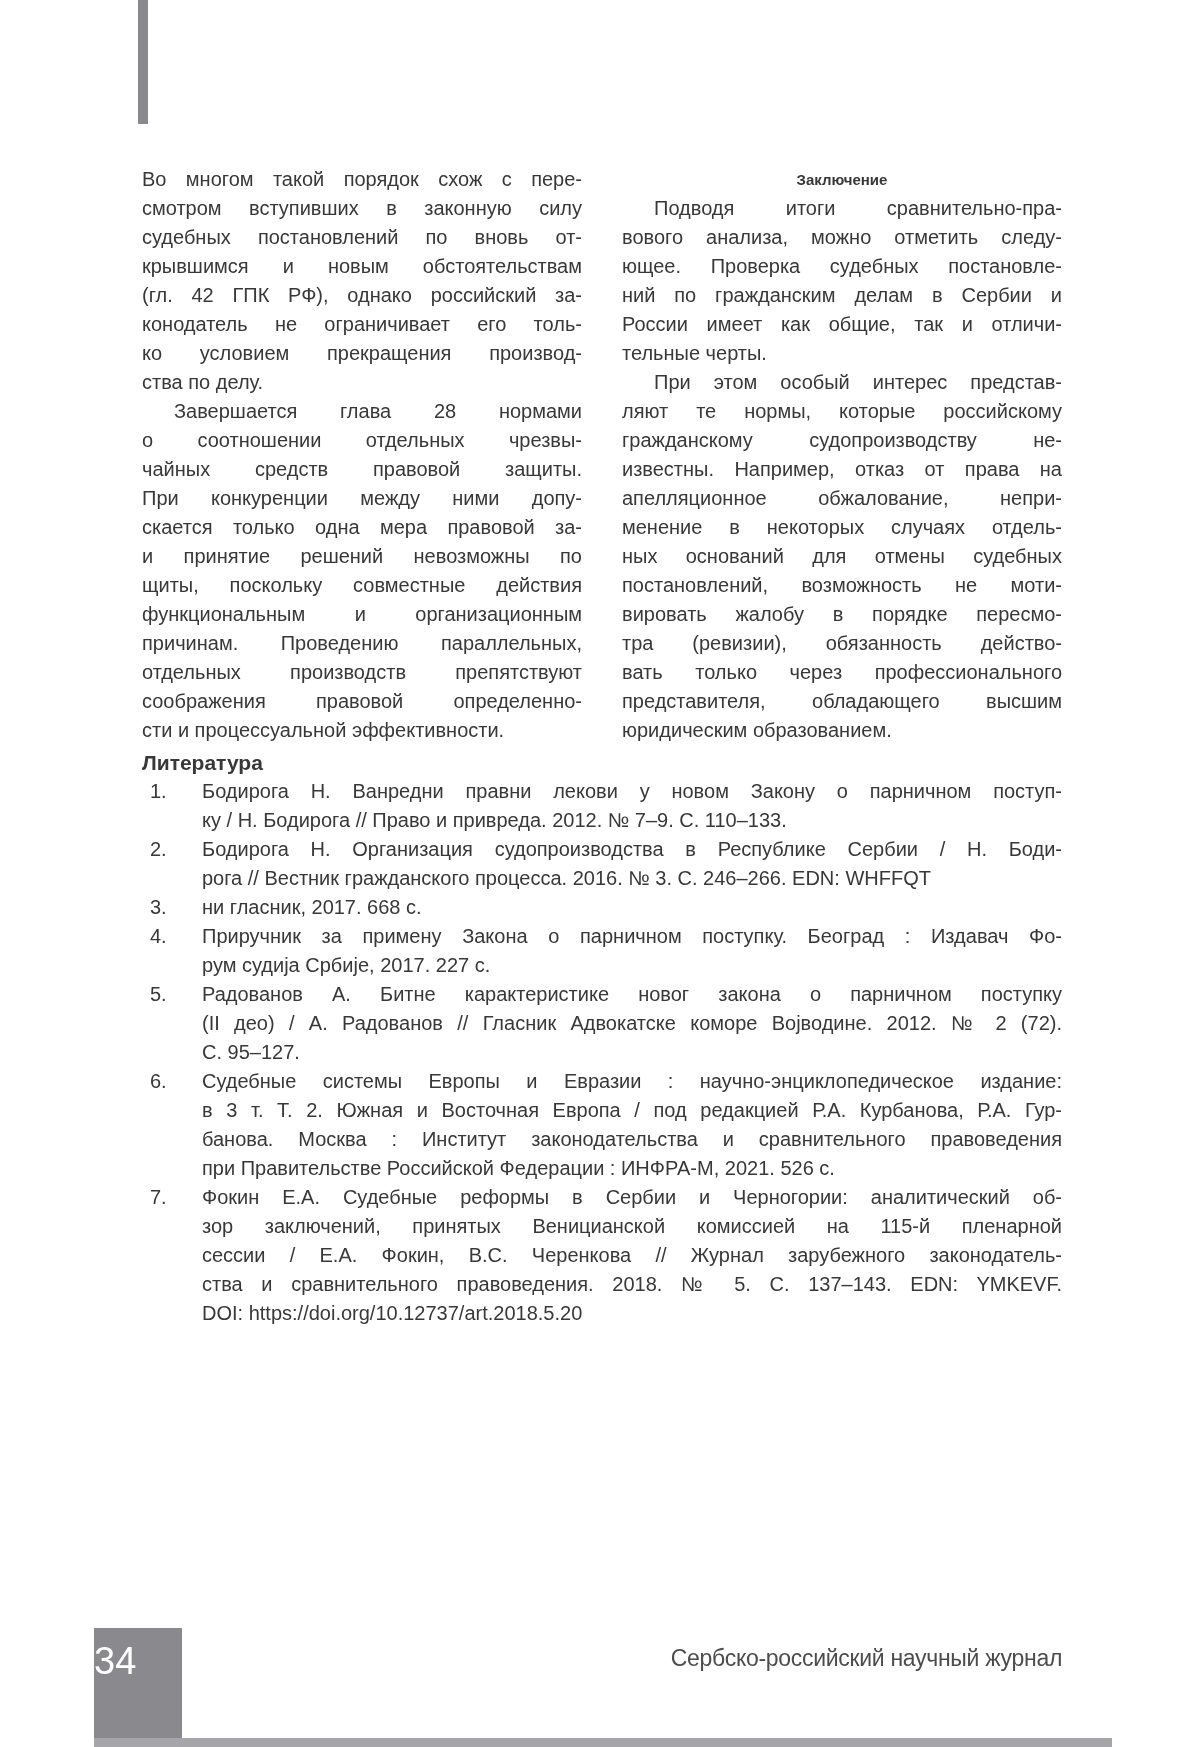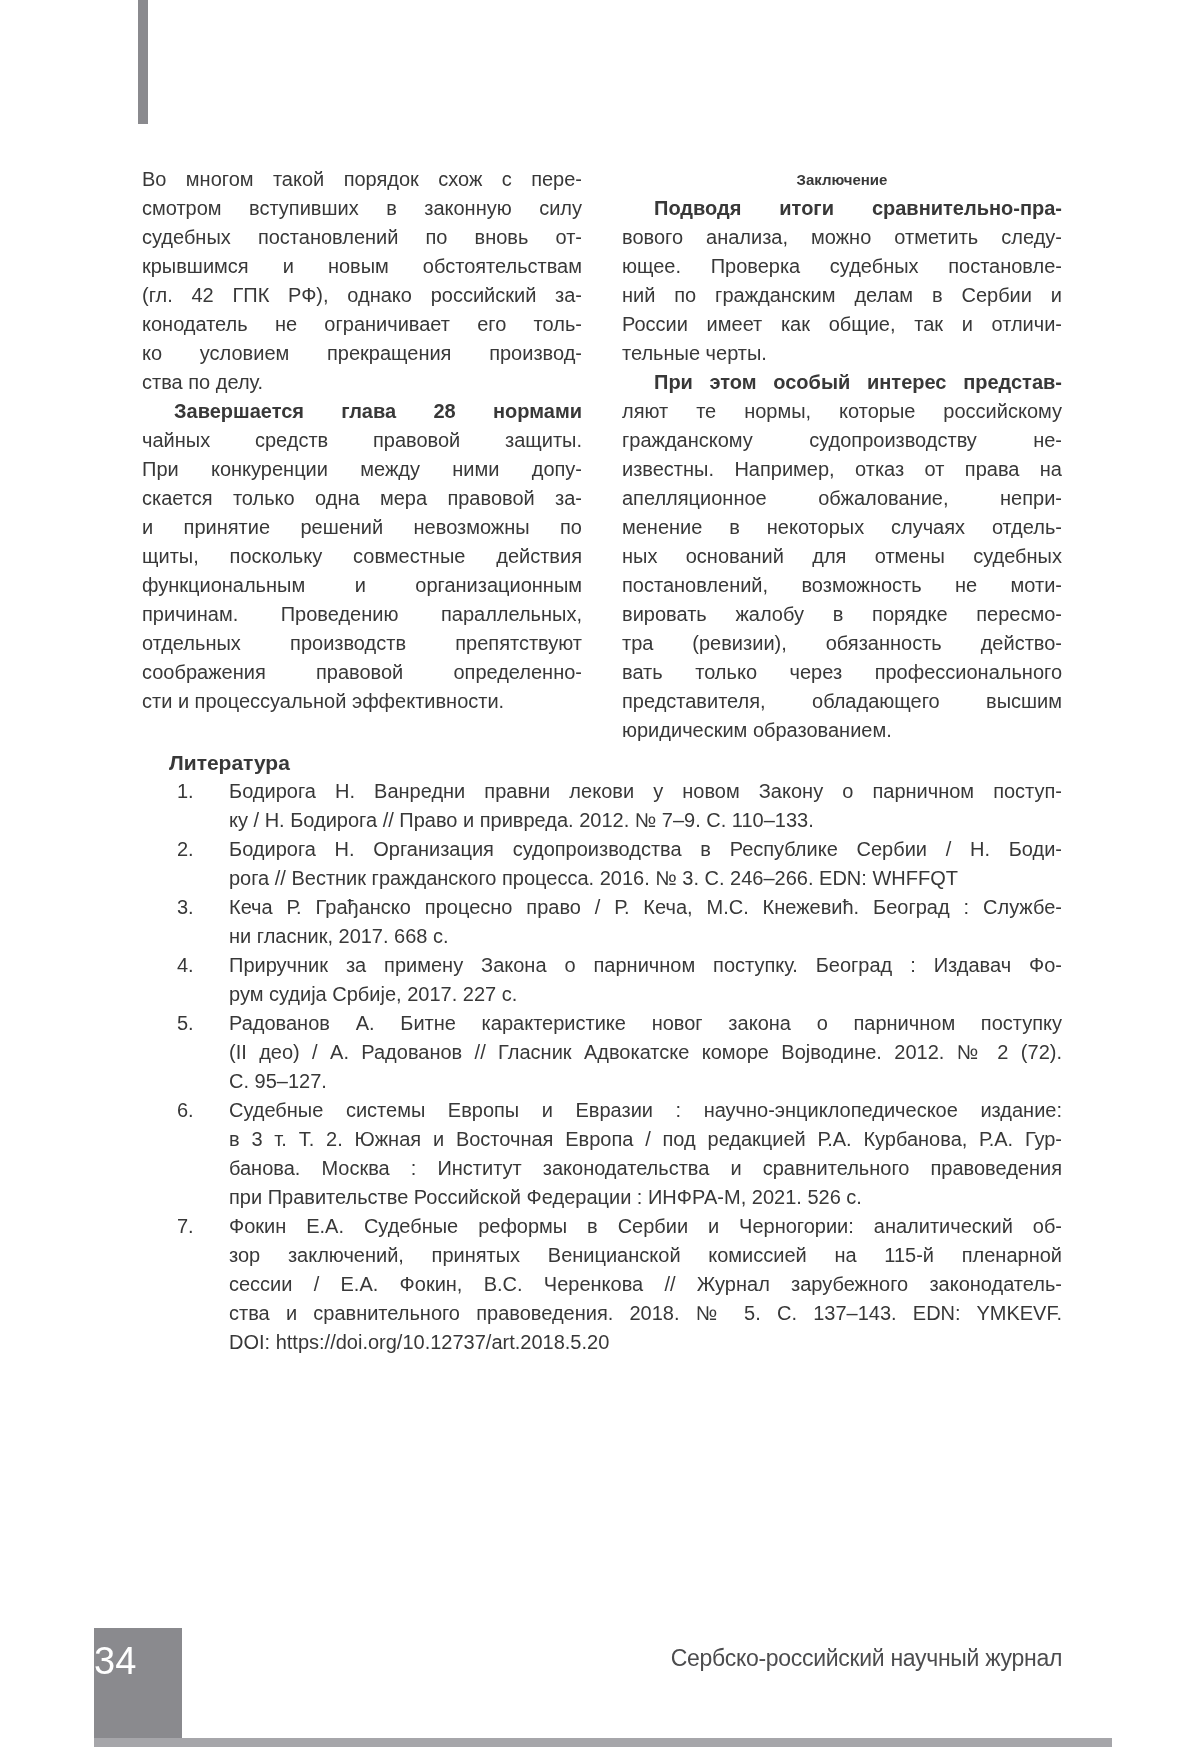--- a/index.html
+++ b/index.html
@@ -20,28 +20,28 @@
   }
 
   .content {
     position: absolute; left: 142px; top: 165px; width: 920px;
   }
   .columns { display: flex; gap: 40px; justify-content: center; }
   .col { width: 440px; font-size: 20px; line-height: 29px; }
 
   .line { text-align: justify; text-align-last: justify; }
   .line.last { text-align-last: left; }
-  .line.indent { text-indent: 32px; font-weight: bold; }
+  .line.indent { text-indent: 32px; }
 
   .col-heading {
     font-weight: bold; text-align: center;
     font-size: 15px; line-height: 29px;
   }
 
-  .references { margin-top: 3px; margin-left: 27px; }
+  .references { margin-top: 3px; }
   .ref-heading { font-weight: bold; font-size: 21px; line-height: 29px; }
   .ref-list { margin-top: 0; }
   .ref-item { display: flex; font-size: 20px; line-height: 29px; }
   .ref-num { flex: 0 0 60px; width: 60px; padding-left: 8px; }
   .ref-text { flex: 1 1 auto; min-width: 0; }
 
   .page-number-box {
     position: absolute; left: 94px; top: 1628px;
     width: 88px; height: 119px;
     background: var(--accent-gray, #8a8a8e);
@@ -74,20 +74,21 @@
       <div class="col" id="col-left">
           <div class="line">Во многом такой порядок схож с пере-</div>
           <div class="line">смотром вступивших в законную силу</div>
           <div class="line">судебных постановлений по вновь от-</div>
           <div class="line">крывшимся и новым обстоятельствам</div>
           <div class="line">(гл. 42 ГПК РФ), однако российский за-</div>
           <div class="line">конодатель не ограничивает его толь-</div>
           <div class="line">ко условием прекращения производ-</div>
           <div class="line last">ства по делу.</div>
           <div class="line indent">Завершается глава 28 нормами</div>
+          <div class="line">о соотношении отдельных чрезвы-</div>
           <div class="line">чайных средств правовой защиты.</div>
           <div class="line">При конкуренции между ними допу-</div>
           <div class="line">скается только одна мера правовой за-</div>
           <div class="line">и принятие решений невозможны по</div>
           <div class="line">щиты, поскольку совместные действия</div>
           <div class="line">функциональным и организационным</div>
           <div class="line">причинам. Проведению параллельных,</div>
           <div class="line">отдельных производств препятствуют</div>
           <div class="line">соображения правовой определенно-</div>
           <div class="line last">сти и процессуальной эффективности.</div>
@@ -131,21 +132,20 @@
           <div class="ref-item">
             <div class="ref-num">2.</div>
             <div class="ref-text">
               <div class="line">Бодирога Н. Организация судопроизводства в Республике Сербии / Н. Боди-</div>
               <div class="line last">рога // Вестник гражданского процесса. 2016. № 3. С. 246–266. EDN: WHFFQT</div>
             </div>
           </div>
           <div class="ref-item">
             <div class="ref-num">3.</div>
             <div class="ref-text">
-              <div class="line">Кеча Р. Грађанско процесно право / Р. Кеча, М.С. Кнежевић. Београд : Службе-</div>
               <div class="line last">ни гласник, 2017. 668 с.</div>
             </div>
           </div>
           <div class="ref-item">
             <div class="ref-num">4.</div>
             <div class="ref-text">
               <div class="line">Приручник за примену Закона о парничном поступку. Београд : Издавач Фо-</div>
               <div class="line last">рум судија Србије, 2017. 227 с.</div>
             </div>
           </div>

